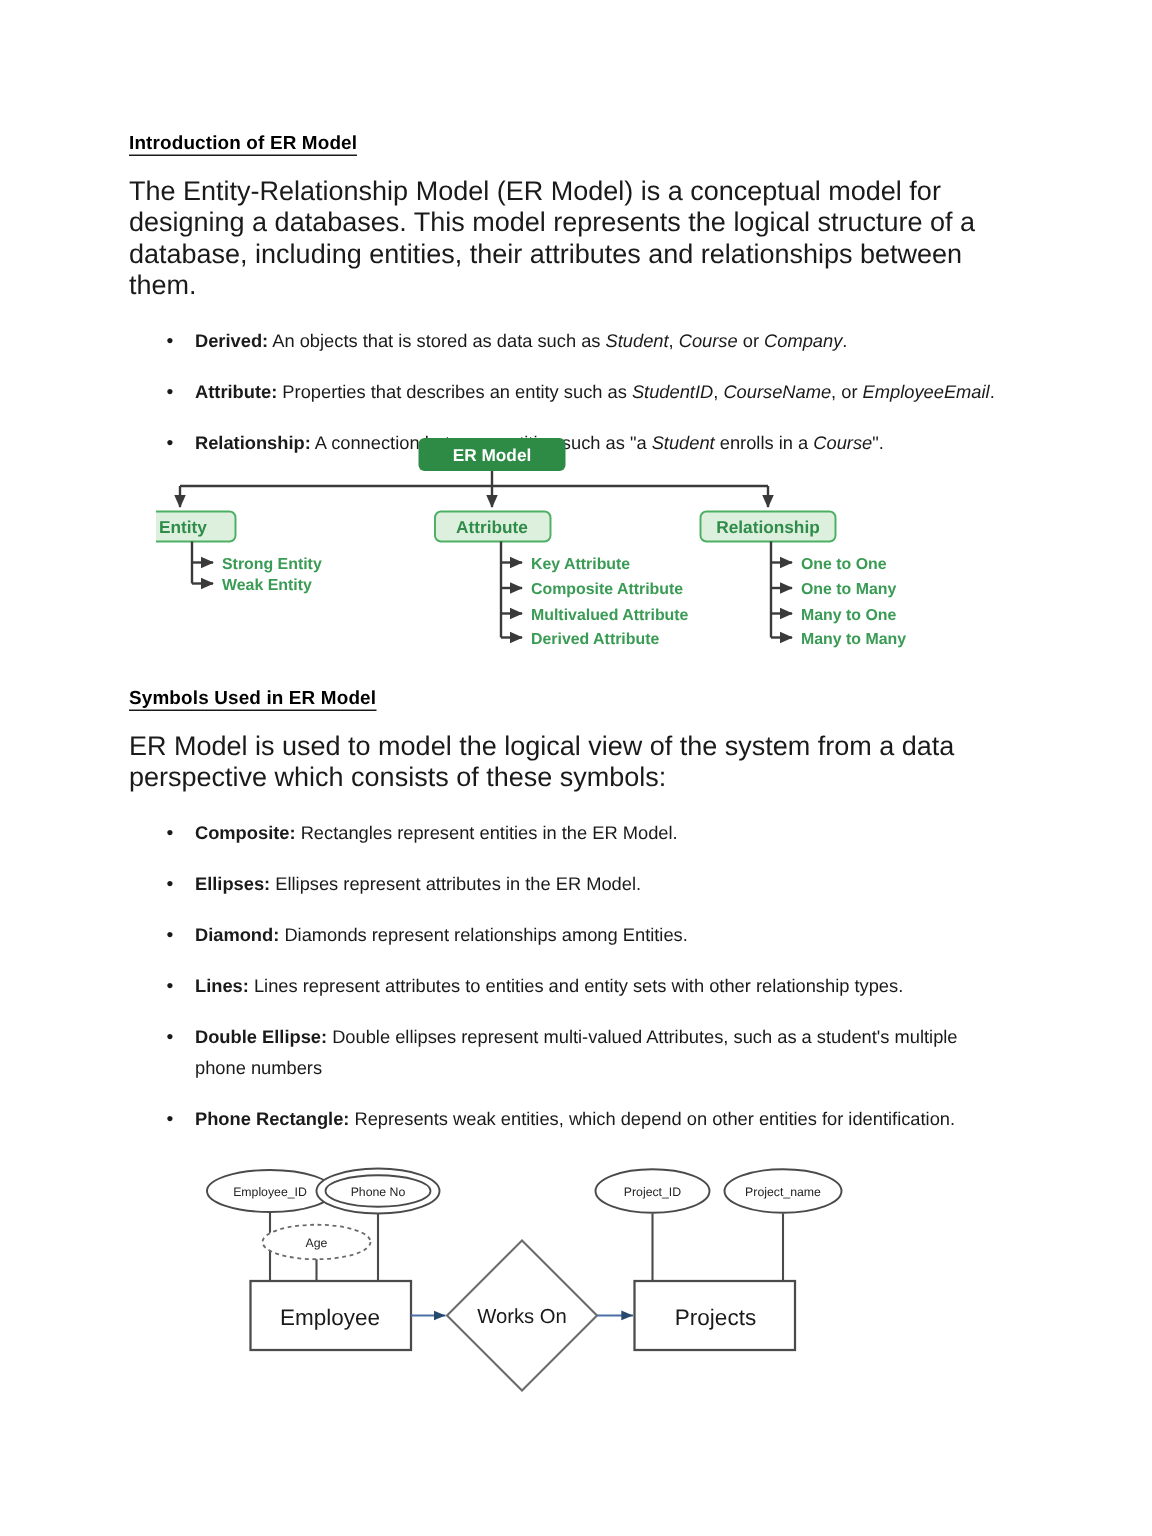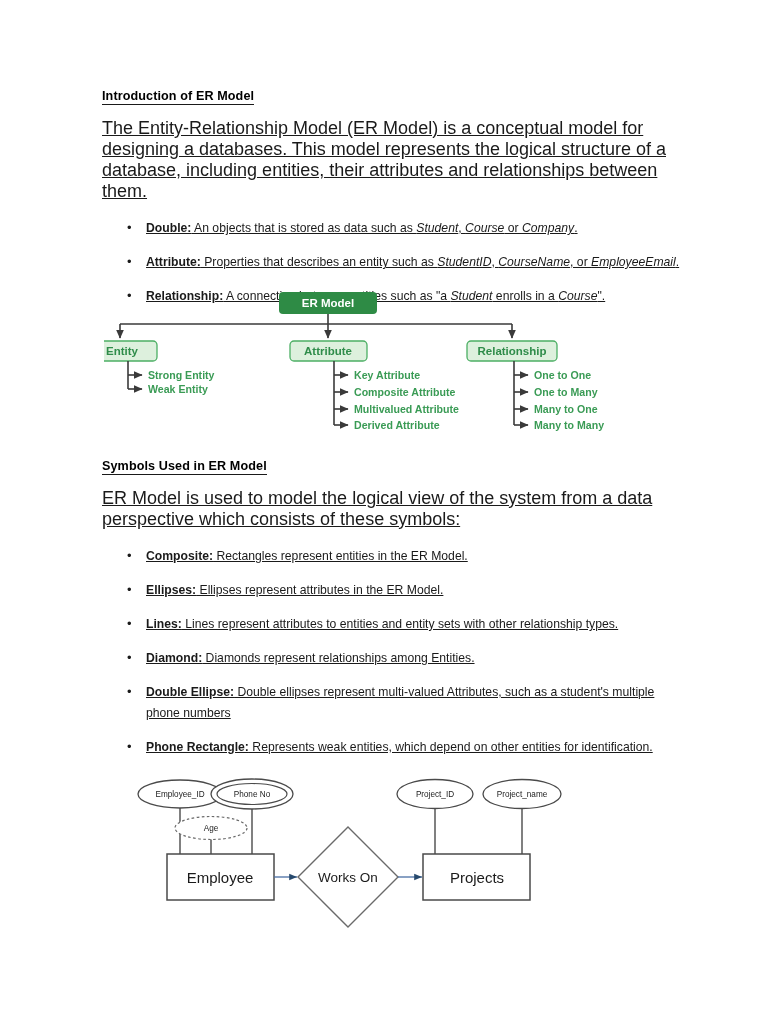--- a/index.html
+++ b/index.html
@@ -17,24 +17,23 @@
   }
   .page {
     position: absolute;
     left: 0; top: 0;
     width: 768px;
     height: 1024px;
     background: #ffffff;
   }
   .content {
     position: absolute;
-    left: 102px;
+    left: 86px;
     top: 86px;
     width: 580px;
-    text-decoration: underline;
   }
 
   h2.section-heading {
     font-size: 12.6px;
     font-weight: bold;
     margin: 0 0 13px 0;
     padding: 0 0 1px 0;
     display: inline-block;
     border-bottom: 1.2px solid #1a1a1a;
     letter-spacing: 0.1px;
@@ -134,21 +133,21 @@
 
   <div class="content">
 
     <div class="heading-wrap">
       <h2 class="section-heading">Introduction of ER Model</h2>
     </div>
     <p class="para">The Entity-Relationship Model (ER Model) is a conceptual model for designing a databases. This model represents the logical structure of a database, including entities, their attributes and relationships between them.</p>
 
     <ul class="bullets">
       <li>
-        <b>Double:</b><span><span> An objects that is stored as data such as </span><i>Student</i><span>, </span><i>Course</i><span> or </span><i>Company</i><span>.</span></span>
+        <b>Derived:</b><span><span> An objects that is stored as data such as </span><i>Student</i><span>, </span><i>Course</i><span> or </span><i>Company</i><span>.</span></span>
       </li>
       <li>
         <b>Attribute:</b><span><span> Properties that describes an entity such as </span><i>StudentID</i><span>, </span><i>CourseName</i><span>, or </span><i>EmployeeEmail</i><span>.</span></span>
       </li>
       <li>
         <b>Relationship:</b><span><span> A connection between entities such as "a </span><i>Student</i><span> enrolls in a </span><i>Course</i><span>".</span></span>
       </li>
     </ul>
   </div>
 
@@ -230,24 +229,24 @@
     <p class="para">ER Model is used to model the logical view of the system from a data perspective which consists of these symbols:</p>
 
     <ul class="bullets">
       <li>
         <b>Composite:</b><span><span> Rectangles represent entities in the ER Model.</span></span>
       </li>
       <li>
         <b>Ellipses:</b><span><span> Ellipses represent attributes in the ER Model.</span></span>
       </li>
       <li>
+        <b>Diamond:</b><span><span> Diamonds represent relationships among Entities.</span></span>
+      </li>
+      <li>
         <b>Lines:</b><span><span> Lines represent attributes to entities and entity sets with other relationship types.</span></span>
-      </li>
-      <li>
-        <b>Diamond:</b><span><span> Diamonds represent relationships among Entities.</span></span>
       </li>
       <li>
         <b>Double Ellipse:</b><span><span> Double ellipses represent multi-valued Attributes, such as a student's multiple phone numbers</span></span>
       </li>
       <li>
         <b>Phone Rectangle:</b><span><span> Represents weak entities, which depend on other entities for identification.</span></span>
       </li>
     </ul>
   </div>
 

